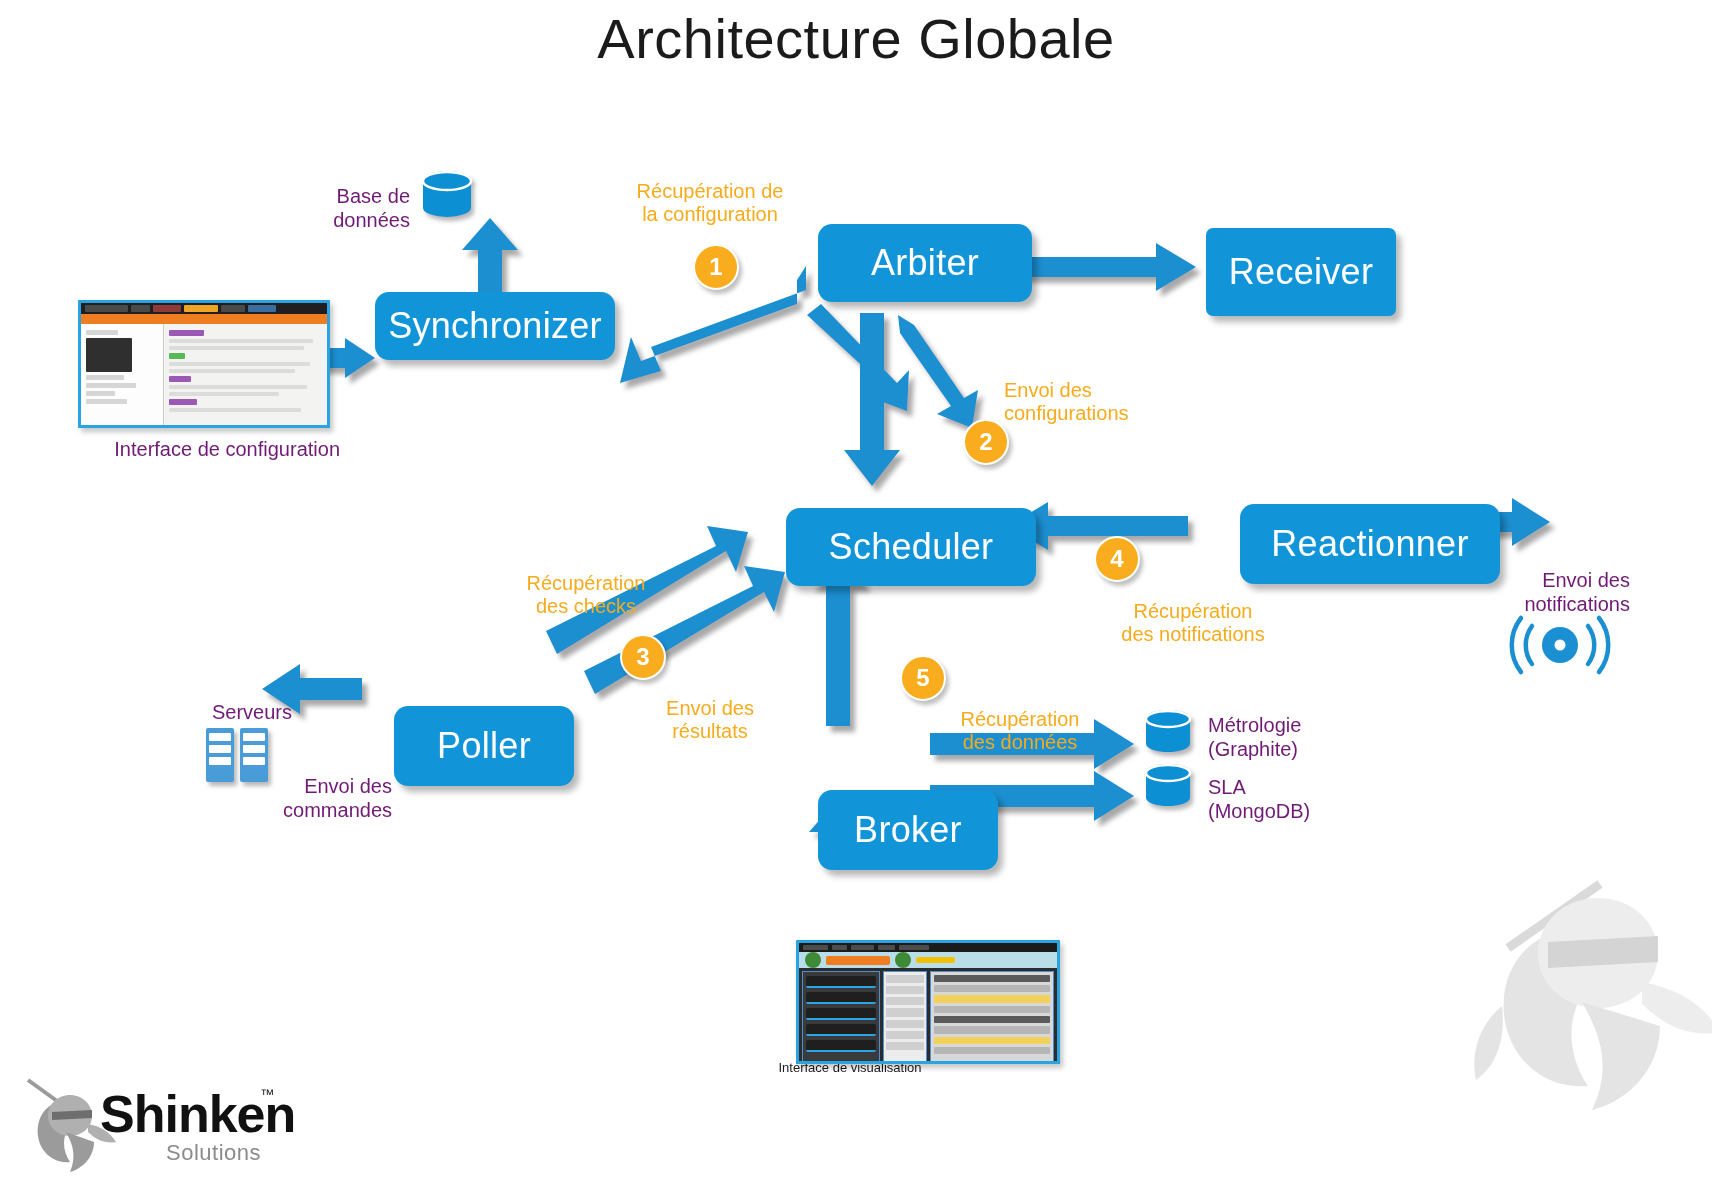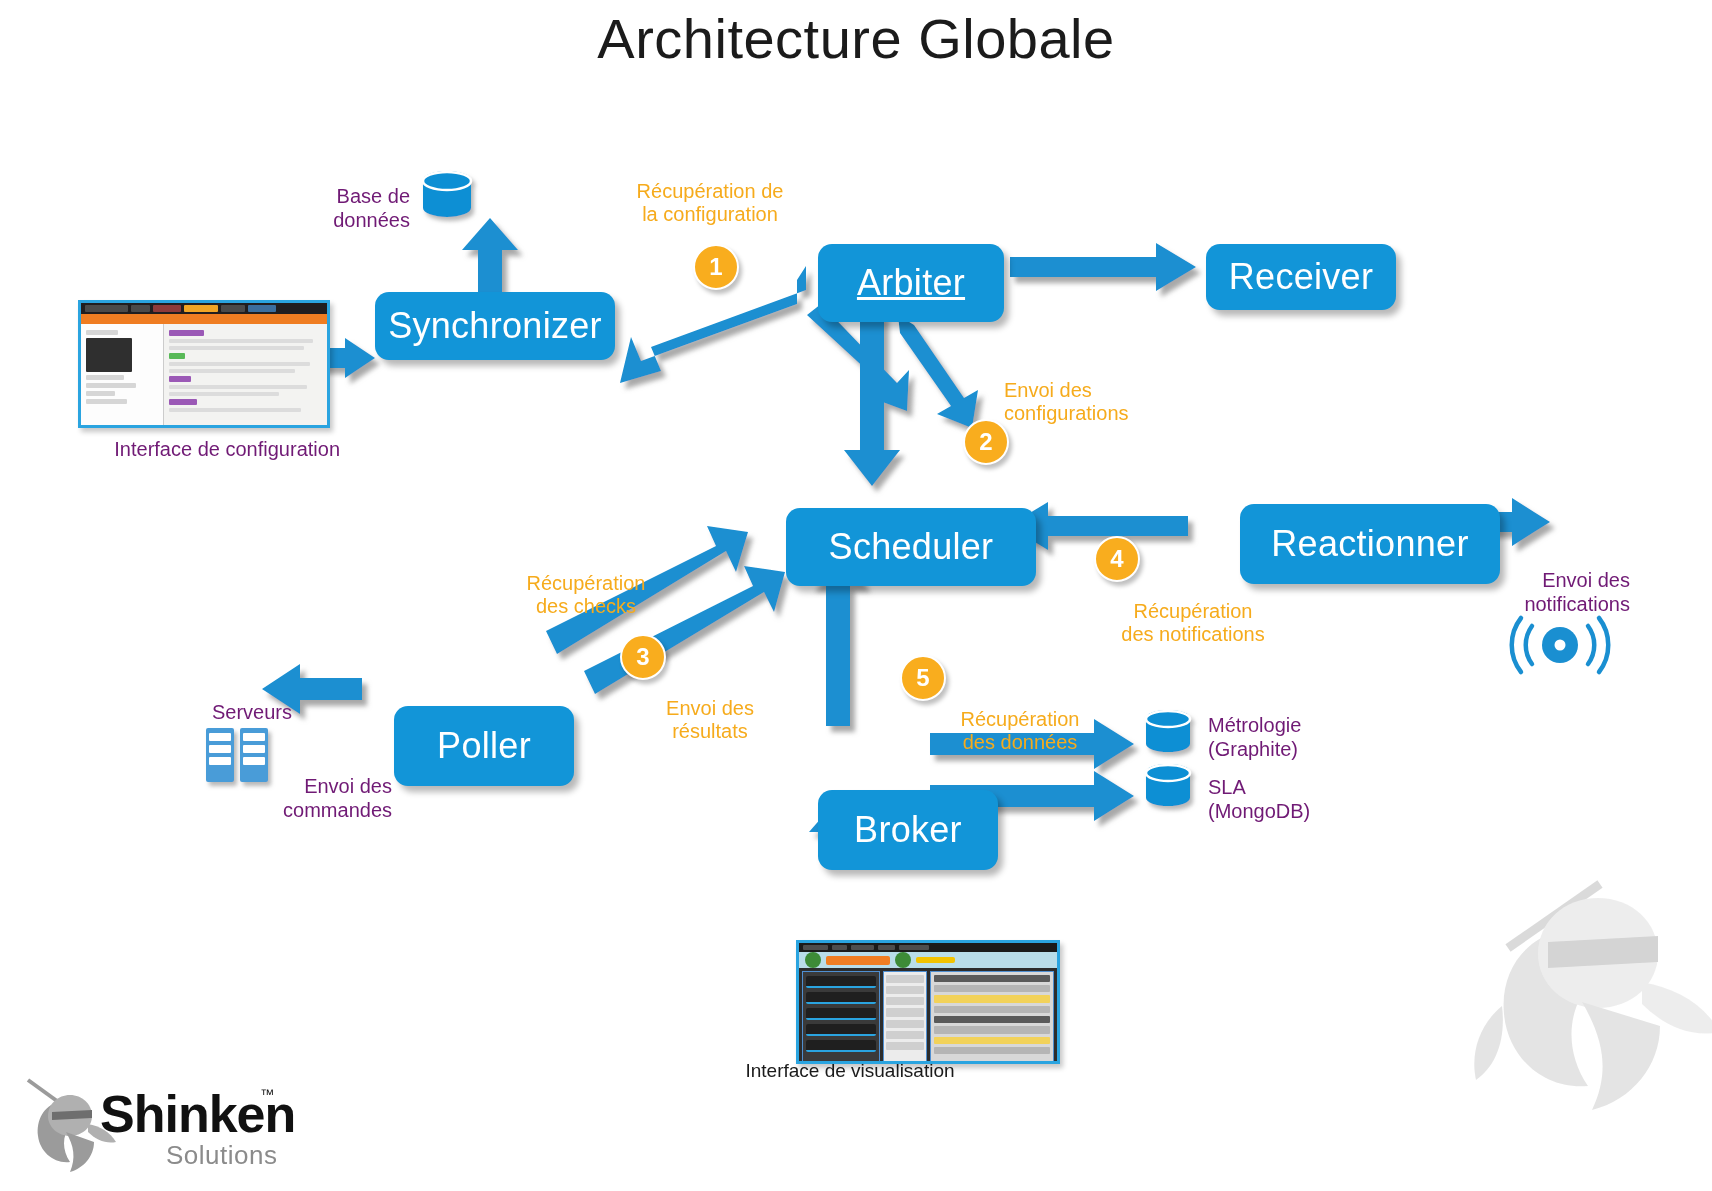--- a/index.html
+++ b/index.html
@@ -33,21 +33,21 @@
   .annot.l{text-align:left;}
 
   
   .plain{
     position:absolute;color:#701a75;font-size:20px;line-height:1.2;
     white-space:pre-line;
   }
   .plain.c{text-align:right;}
   .plain.r{text-align:right;}
   .caption{
-    position:absolute;color:#1b1b1b;font-size:19px;text-align:center;
+    position:absolute;color:#1b1b1b;font-size:13px;text-align:center;
   }
 
   
   .step{
     position:absolute;width:42px;height:42px;border-radius:50%;
     background:#f9ad1e;color:#ffffff;font-size:24px;font-weight:bold;
     display:flex;align-items:center;justify-content:center;
     box-shadow:3px 4px 4px rgba(0,0,0,0.25);
     border:2px solid #ffffff;
     z-index:6;
@@ -88,21 +88,21 @@
   .shotd .col.c i.dk{background:#5a5a5a;}
 
   
   .logo{position:absolute;left:14px;top:1062px;width:300px;height:120px;}
   .logo .word{
     position:absolute;left:86px;top:22px;font-size:52px;font-weight:bold;
     color:#111111;letter-spacing:-1px;
   }
   .logo .tm{position:absolute;left:246px;top:24px;font-size:14px;color:#111;}
   .logo .sub{
-    position:absolute;left:152px;top:78px;font-size:26px;color:#8b8b8b;
+    position:absolute;left:152px;top:78px;font-size:22px;color:#8b8b8b;
     letter-spacing:0.5px;
   }
 </style>
 </head>
 <body>
 
 <div id="stage">
 
   <div class="title">Architecture Globale</div>
 
@@ -208,25 +208,25 @@
       <path d="M1582,1002 C1604,1040 1610,1072 1592,1110 C1632,1100 1660,1066 1660,1026 Z"></path>
       <path d="M1642,982 C1676,988 1704,1004 1720,1032 C1692,1038 1664,1026 1642,1004 Z" fill="#ededed"></path>
       <path d="M1502,1006 C1480,1024 1470,1052 1476,1080 C1496,1066 1506,1040 1502,1006 Z"></path>
     </g>
   </svg>
 
   <div class="node" style="left:375px;top:292px;width:240px;height:68px;">
     <span>Synchronizer</span>
   </div>
 
-  <div class="node" style="left:818px;top:244px;width:186px;height:78px;text-decoration:underline;">
+  <div class="node" style="left:818px;top:224px;width:214px;height:78px;">
     <span>Arbiter</span>
   </div>
 
-  <div class="node" style="left:1206px;top:244px;width:190px;height:66px;">
+  <div class="node" style="left:1206px;top:228px;width:190px;height:88px;border-radius:7px;">
     <span>Receiver</span>
   </div>
 
   <div class="node" style="left:786px;top:508px;width:250px;height:78px;">
     <span>Scheduler</span>
   </div>
 
   <div class="node" style="left:1240px;top:504px;width:260px;height:80px;">
     <span>Reactionner</span>
   </div>

